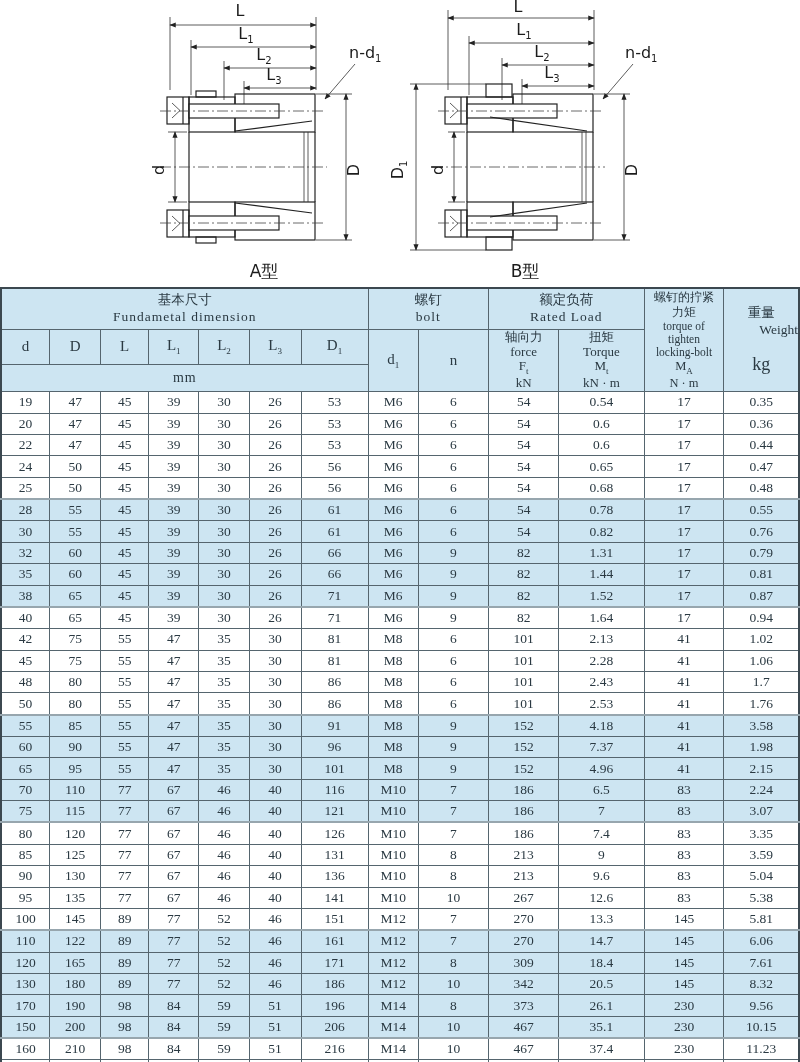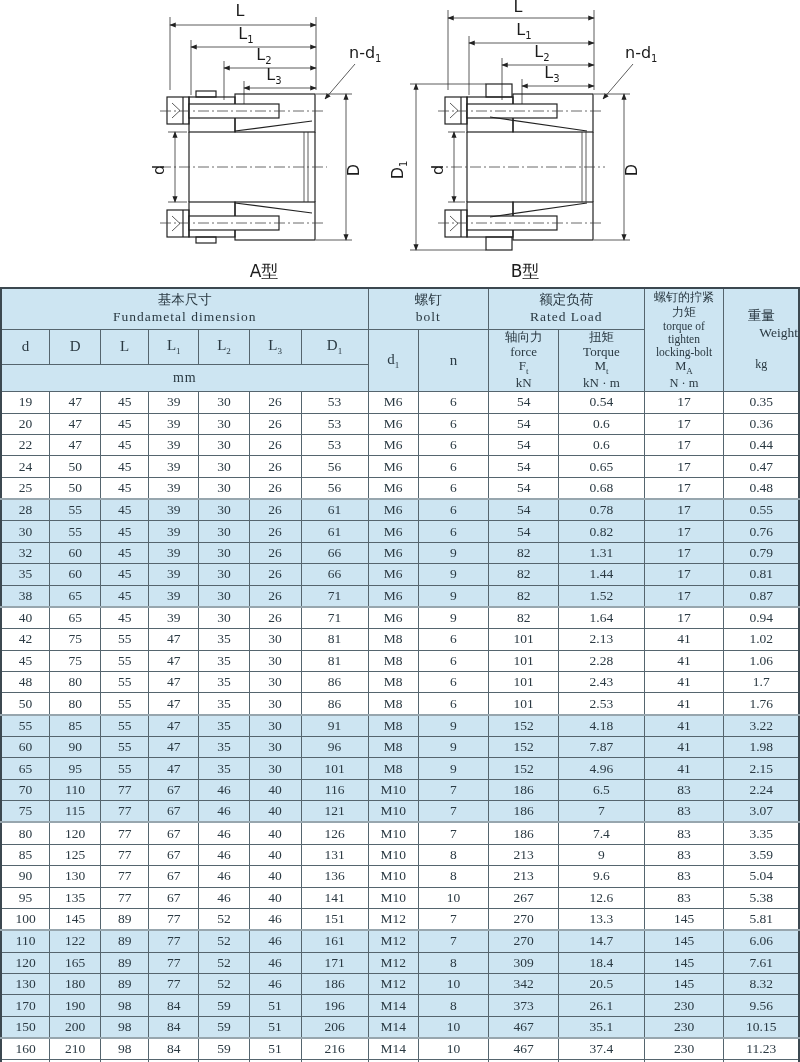--- a/index.html
+++ b/index.html
@@ -31,21 +31,21 @@
   .h-row1{height:41px;}
   .h-row2{height:33px;}
   .h-row3{height:26px;font-size:14px;letter-spacing:1px;}
   .h-small .h-zh{font-size:12px;letter-spacing:0;}
   .h-small .h-en{font-size:11.5px;line-height:1.12;letter-spacing:0;}
   .h-small .h-sym{font-size:12.5px;line-height:1.15;display:block;}
   .h-mid .h-zh{font-size:12.5px;}
   .h-mid .h-en{font-size:13px;line-height:1.1;letter-spacing:0;}
   .h-mid .h-sym{font-size:13px;line-height:1.15;display:block;}
   .h-weight .h-en{letter-spacing:0;text-align:right;}
-  .h-weight .h-unit{display:block;margin-top:16px;font-size:12px;text-align:center;}
+  .h-weight .h-unit{display:block;margin-top:16px;font-size:18px;text-align:center;}
   sub{font-size:9px;}
   tbody td{height:20.36px;font-size:13.5px;}
   tr.band td{background:#cde5f2;}
   tr.group-start td{border-top:2px solid #97a6ae;}
 </style>
 </head>
 <body>
 
 <div class="screen">
 
@@ -514,34 +514,34 @@
             <td>55</td>
             <td>47</td>
             <td>35</td>
             <td>30</td>
             <td>91</td>
             <td>M8</td>
             <td>9</td>
             <td>152</td>
             <td>4.18</td>
             <td>41</td>
-            <td>3.22</td>
+            <td>3.58</td>
           </tr>
           <tr class="band">
             <td>60</td>
             <td>90</td>
             <td>55</td>
             <td>47</td>
             <td>35</td>
             <td>30</td>
             <td>96</td>
             <td>M8</td>
             <td>9</td>
             <td>152</td>
-            <td>7.87</td>
+            <td>7.37</td>
             <td>41</td>
             <td>1.98</td>
           </tr>
           <tr class="band">
             <td>65</td>
             <td>95</td>
             <td>55</td>
             <td>47</td>
             <td>35</td>
             <td>30</td>

